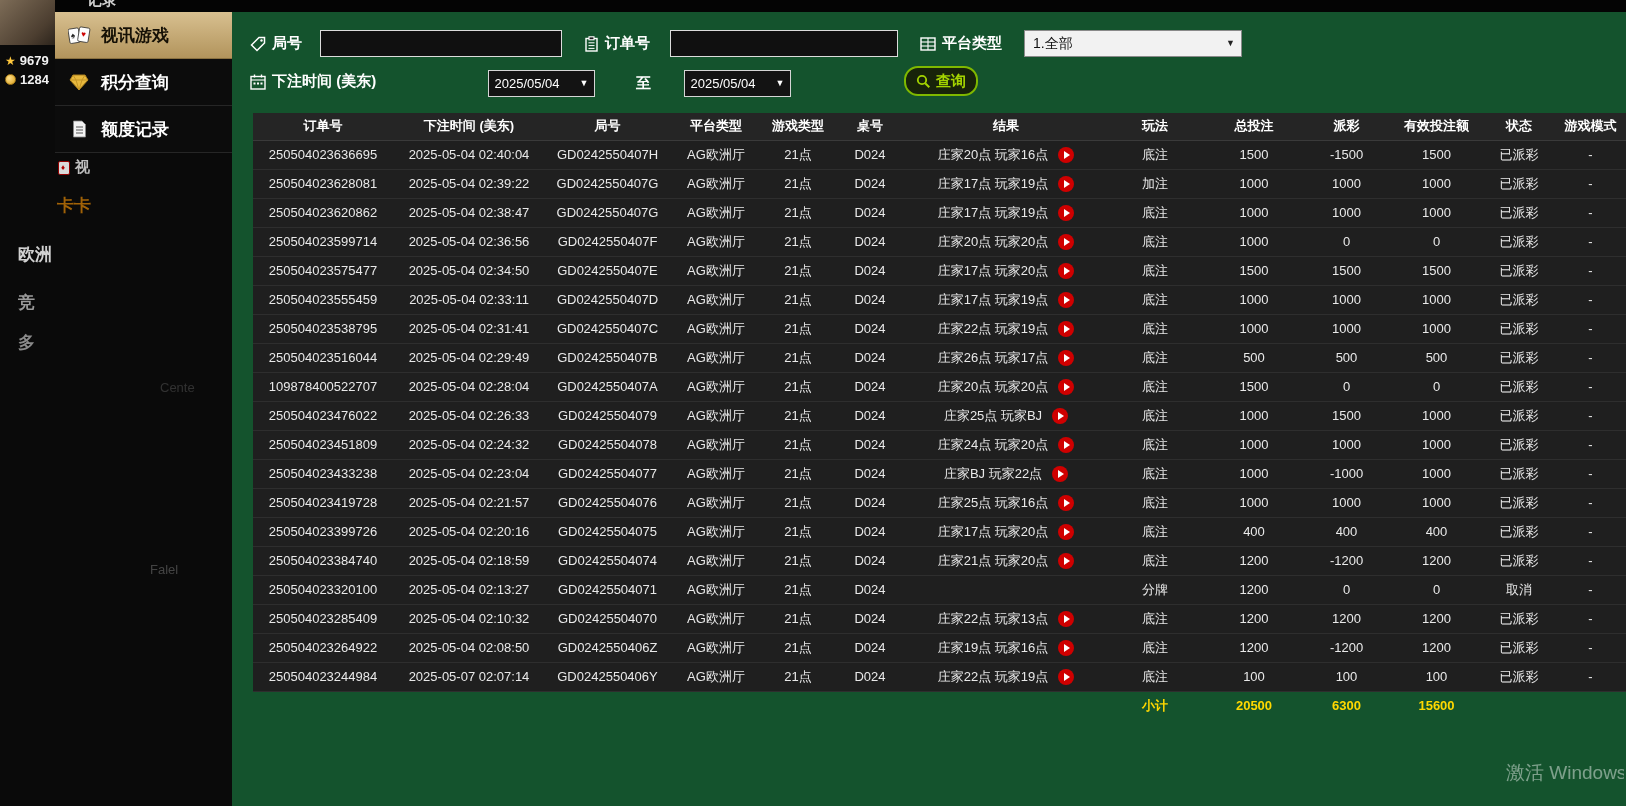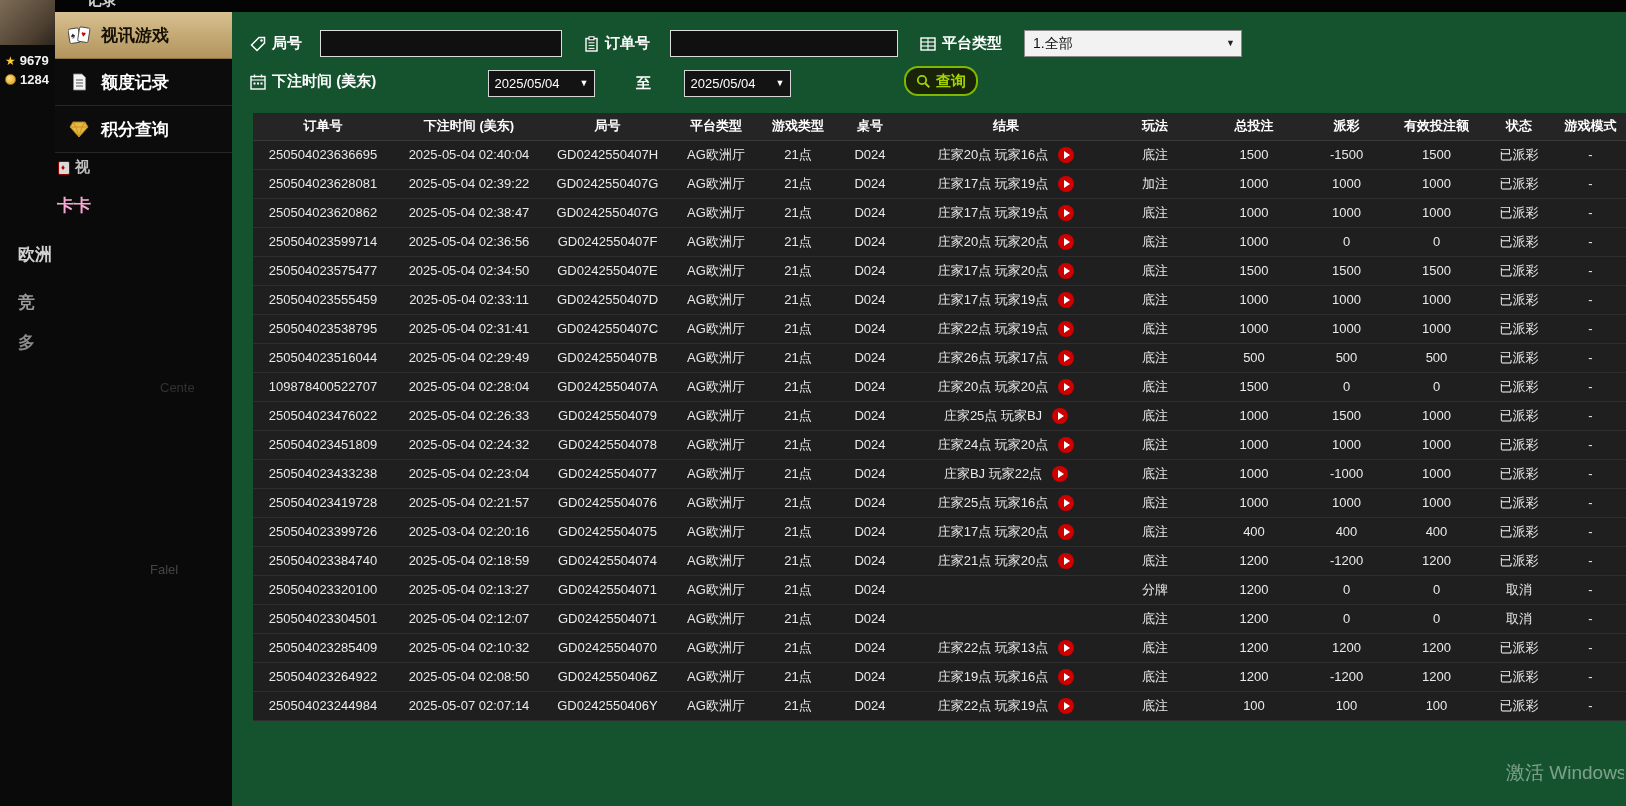--- a/index.html
+++ b/index.html
@@ -15,21 +15,21 @@
   .avatar{position:absolute;left:0;top:0;width:55px;height:45px;background:linear-gradient(135deg,#7d6c57,#4c3e30 70%,#2c241c)}
   .score-line,.coin-line{position:absolute;left:5px;display:flex;align-items:center;gap:4px;font-size:13px;font-weight:bold;color:#f2f2f2;white-space:nowrap}
   .score-line{top:53px}
   .coin-line{top:72px}
   .star{color:#ffc83d;font-size:12px;line-height:1}
   .coin{width:11px;height:11px;border-radius:50%;background:radial-gradient(circle at 35% 35%,#ffe08a,#d99e1b);border:1px solid #a87d1a;display:inline-block}
   .bg-label{position:absolute;font-weight:bold;white-space:nowrap}
   .bg-video{left:58px;top:158px;font-size:15px;color:#ddd;opacity:.85;display:flex;gap:5px;align-items:center}
   .mini-card{width:12px;height:14px;background:#fff;border-radius:2px;border:1px solid #a00;display:inline-block;position:relative}
   .mini-card::after{content:"♦";color:#c00;font-size:8px;position:absolute;left:2px;top:1px}
-  .bg-kaka{left:57px;top:194px;font-size:17px;color:#f9a8d4}
+  .bg-kaka{left:57px;top:194px;font-size:17px;color:#a16207}
   .bg-europe{left:18px;top:243px;font-size:17px;color:#e8e8e8;opacity:.9}
   .bg-jing{left:18px;top:291px;font-size:17px;color:#9a9a9a}
   .bg-duo{left:18px;top:331px;font-size:17px;color:#8a8a8a}
   .bg-faint1{left:160px;top:380px;font-size:13px;color:#7a7a7a;opacity:.35;font-weight:normal}
   .bg-faint2{left:150px;top:562px;font-size:13px;color:#9a9a9a;opacity:.4;font-weight:normal}
 
   
   .sidebar{position:absolute;left:55px;top:12px;width:177px;background:#0c0c0c;z-index:10}
   .side-item{height:47px;display:flex;align-items:center;gap:10px;padding-left:12px;font-size:17px;font-weight:bold;color:#fff;border-bottom:1px solid #262626;background:#0c0c0c;cursor:pointer}
   .side-item.active{background:linear-gradient(#d8c090,#b2945c);color:#151005;border-bottom-color:#8a7140}
@@ -105,38 +105,38 @@
         <g transform="rotate(9 16 10)">
             <rect x="10.5" y="2.5" width="10.5" height="14.5" rx="1.5" fill="#fdfdfd" stroke="#333" stroke-width="0.8"></rect>
             <text x="13" y="12" font-size="8" fill="#c00">♥</text>
           </g>
       </svg>
     </span>
     <span>视讯游戏</span>
   </div>
   <div class="side-item">
     <span class="ic">
+      <svg width="20" height="17" viewBox="0 0 20 17">
+        <polygon points="4,1 16,1 19,6 10,16 1,6" fill="#e8b93e" stroke="#a87d1a" stroke-width="1"></polygon>
+        <polyline points="1,6 19,6" stroke="#c49526" fill="none"></polyline>
+        <polyline points="4,1 7,6 10,16 13,6 16,1" stroke="#c49526" fill="none"></polyline>
+      </svg>
+    </span>
+    <span>积分查询</span>
+  </div>
+  <div class="side-item">
+    <span class="ic">
       <svg width="15" height="18" viewBox="0 0 15 18">
         <path d="M1.5 1 H10 L13.5 4.5 V17 H1.5 Z" fill="#f2f2f2" stroke="#888" stroke-width="0.8"></path>
         <line x1="4" y1="7" x2="11" y2="7" stroke="#555"></line>
         <line x1="4" y1="10" x2="11" y2="10" stroke="#555"></line>
         <line x1="4" y1="13" x2="11" y2="13" stroke="#555"></line>
       </svg>
     </span>
     <span>额度记录</span>
-  </div>
-  <div class="side-item">
-    <span class="ic">
-      <svg width="20" height="17" viewBox="0 0 20 17">
-        <polygon points="4,1 16,1 19,6 10,16 1,6" fill="#e8b93e" stroke="#a87d1a" stroke-width="1"></polygon>
-        <polyline points="1,6 19,6" stroke="#c49526" fill="none"></polyline>
-        <polyline points="4,1 7,6 10,16 13,6 16,1" stroke="#c49526" fill="none"></polyline>
-      </svg>
-    </span>
-    <span>积分查询</span>
   </div>
 </div>
 
 <div class="main">
 
   <div class="f-label" style="left:18px;top:22px;">
     <svg width="16" height="16" viewBox="0 0 16 16">
         <path d="M1.5 9 L9 1.5 H14.5 V7 L7 14.5 Z" fill="none" stroke="#fff" stroke-width="1.5"></path>
         <circle cx="11.5" cy="4.5" r="1.2" fill="#fff"></circle>
       </svg>
@@ -452,21 +452,21 @@
               </span></td>
             <td>底注</td>
             <td>1000</td>
             <td class="payout-pos">1000</td>
             <td>1000</td>
             <td class="status-ok">已派彩</td>
             <td>-</td>
           </tr>
           <tr>
             <td>250504023399726</td>
-            <td>2025-03-04 02:20:16</td>
+            <td>2025-05-04 02:20:16</td>
             <td>GD02425504075</td>
             <td>AG欧洲厅</td>
             <td>21点</td>
             <td>D024</td>
             <td><span class="result-text">庄家17点 玩家20点</span><span class="play-icon">
                 <span class="tri"></span>
               </span></td>
             <td>底注</td>
             <td>400</td>
             <td class="payout-pos">400</td>
@@ -500,35 +500,20 @@
             <td>D024</td>
             <td></td>
             <td>分牌</td>
             <td>1200</td>
             <td class="payout-zero">0</td>
             <td>0</td>
             <td class="status-cancel">取消</td>
             <td>-</td>
           </tr>
           <tr>
-            <td>250504023304501</td>
-            <td>2025-05-04 02:12:07</td>
-            <td>GD02425504071</td>
-            <td>AG欧洲厅</td>
-            <td>21点</td>
-            <td>D024</td>
-            <td></td>
-            <td>底注</td>
-            <td>1200</td>
-            <td class="payout-zero">0</td>
-            <td>0</td>
-            <td class="status-cancel">取消</td>
-            <td>-</td>
-          </tr>
-          <tr>
             <td>250504023285409</td>
             <td>2025-05-04 02:10:32</td>
             <td>GD02425504070</td>
             <td>AG欧洲厅</td>
             <td>21点</td>
             <td>D024</td>
             <td><span class="result-text">庄家22点 玩家13点</span><span class="play-icon">
                 <span class="tri"></span>
               </span></td>
             <td>底注</td>
@@ -565,18 +550,33 @@
             <td><span class="result-text">庄家22点 玩家19点</span><span class="play-icon">
                 <span class="tri"></span>
               </span></td>
             <td>底注</td>
             <td>100</td>
             <td class="payout-pos">100</td>
             <td>100</td>
             <td class="status-ok">已派彩</td>
             <td>-</td>
           </tr>
+          <tr class="footer-row">
+            <td></td>
+            <td></td>
+            <td></td>
+            <td></td>
+            <td></td>
+            <td></td>
+            <td></td>
+            <td>小计</td>
+            <td>20500</td>
+            <td>6300</td>
+            <td>15600</td>
+            <td></td>
+            <td></td>
+          </tr>
         </tbody>
     </table>
   </div>
 </div>
 
 <div class="watermark">激活 Windows</div>
 
 </body></html>

